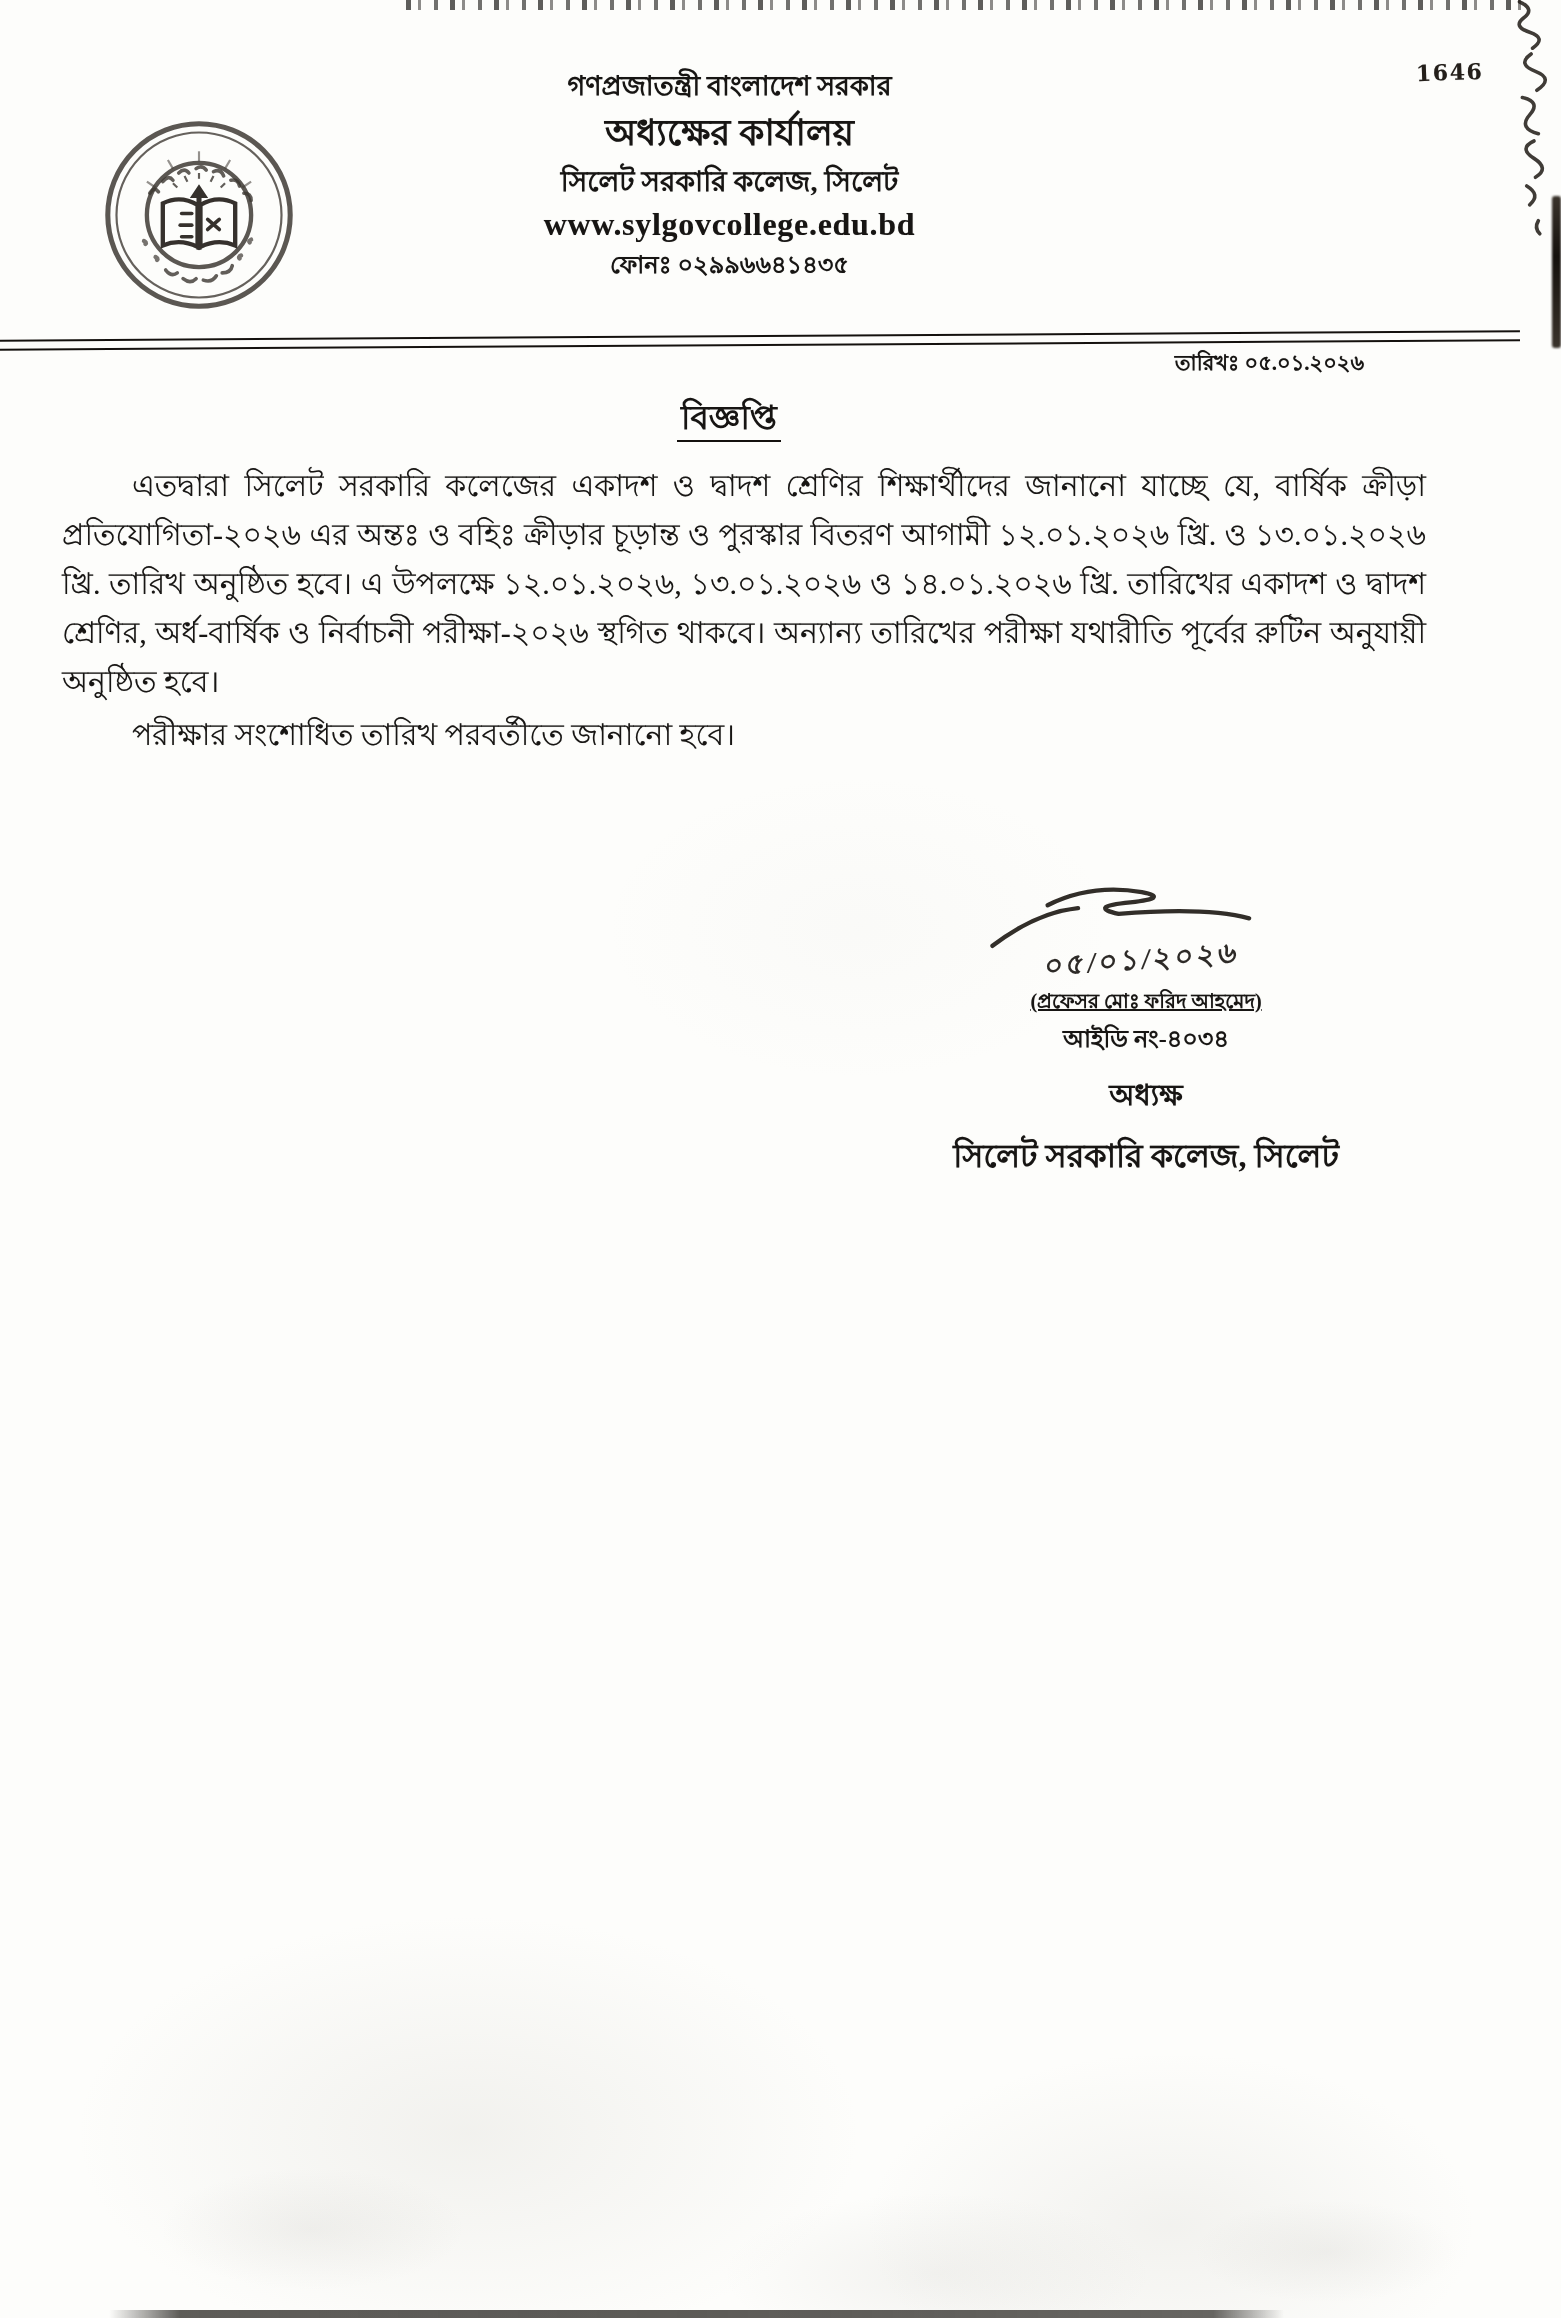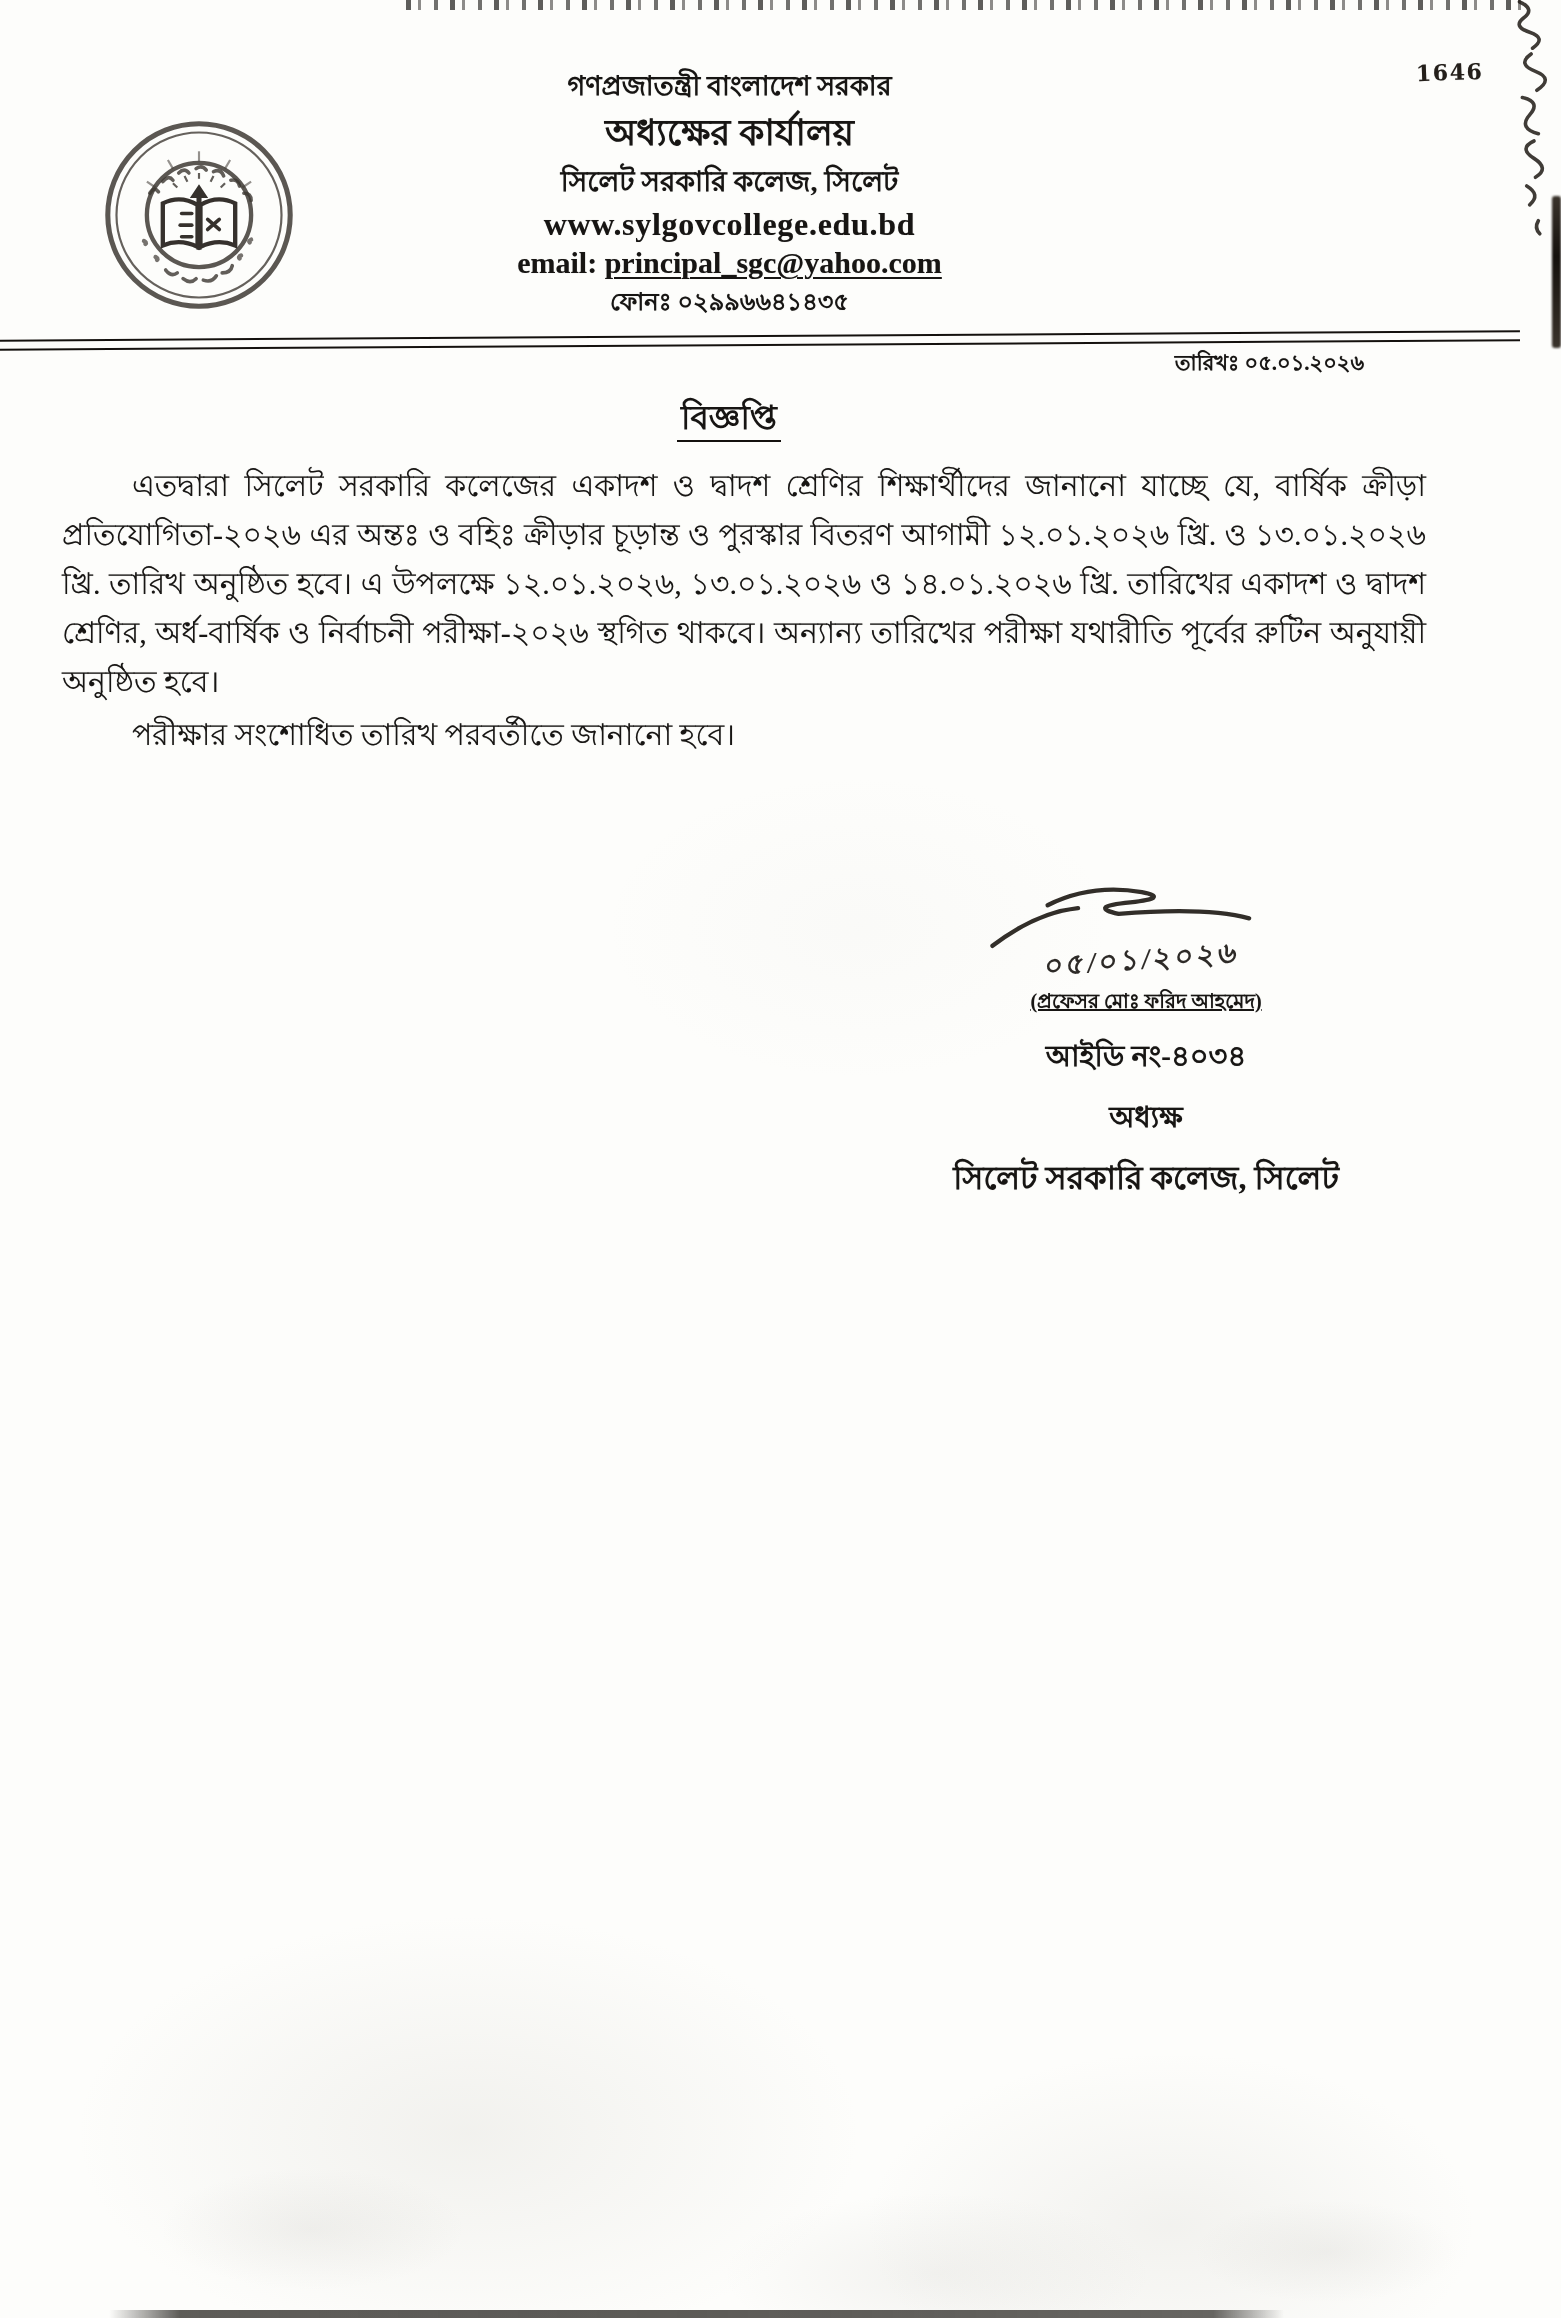--- a/index.html
+++ b/index.html
@@ -88,21 +88,21 @@
   
   .sig-block{position:absolute;top:879px;left:892px;width:508px;text-align:center;}
   .sig-scribble{position:relative;height:109px;}
   .sig-scribble svg{position:absolute;left:86px;top:0;}
   .sig-date{
     position:absolute;left:152px;top:57px;
     font-size:29px;font-weight:bold;transform:rotate(-4deg) skewX(-8deg);
     letter-spacing:2.9px;color:#1c1916;opacity:.92;
   }
   .sig-name{font-size:20px;font-weight:bold;line-height:1.3;text-decoration:underline;}
-  .sig-id{font-size:29px;font-weight:bold;margin-top:19px;}
+  .sig-id{font-size:24px;font-weight:bold;margin-top:6px;}
   .sig-designation{font-size:29px;font-weight:bold;margin-top:11.6px;}
   .sig-institution{font-size:32px;font-weight:bold;margin-top:10.2px;}
   .ink{text-shadow:0 0 0.7px rgba(0,0,0,.35);text-align:center;}
 </style>
 </head>
 <body>
 
 <div class="page">
 
   <div class="top-edge-artifact"></div>
@@ -187,21 +187,20 @@
           <path d="M164 96 l6 -6"></path>
       </g>
     </svg>
   </div>
 
   <div class="letterhead">
     <div class="lh-gov ink">গণপ্রজাতন্ত্রী বাংলাদেশ সরকার</div>
     <div class="lh-office ink">অধ্যক্ষের কার্যালয়</div>
     <div class="lh-college ink">সিলেট সরকারি কলেজ, সিলেট</div>
     <div class="lh-web ink">www.sylgovcollege.edu.bd</div>
-    <div class="lh-email ink"><span>email: </span><span class="addr">principal_sgc@yahoo.com</span></div>
     <div class="lh-phone ink">ফোনঃ ০২৯৯৬৬৪১৪৩৫</div>
   </div>
 
   <div class="head-rule"></div>
 
   <div class="date-line ink">তারিখঃ ০৫.০১.২০২৬</div>
 
   <div class="notice-title">
     <span>বিজ্ঞপ্তি</span>
   </div>

